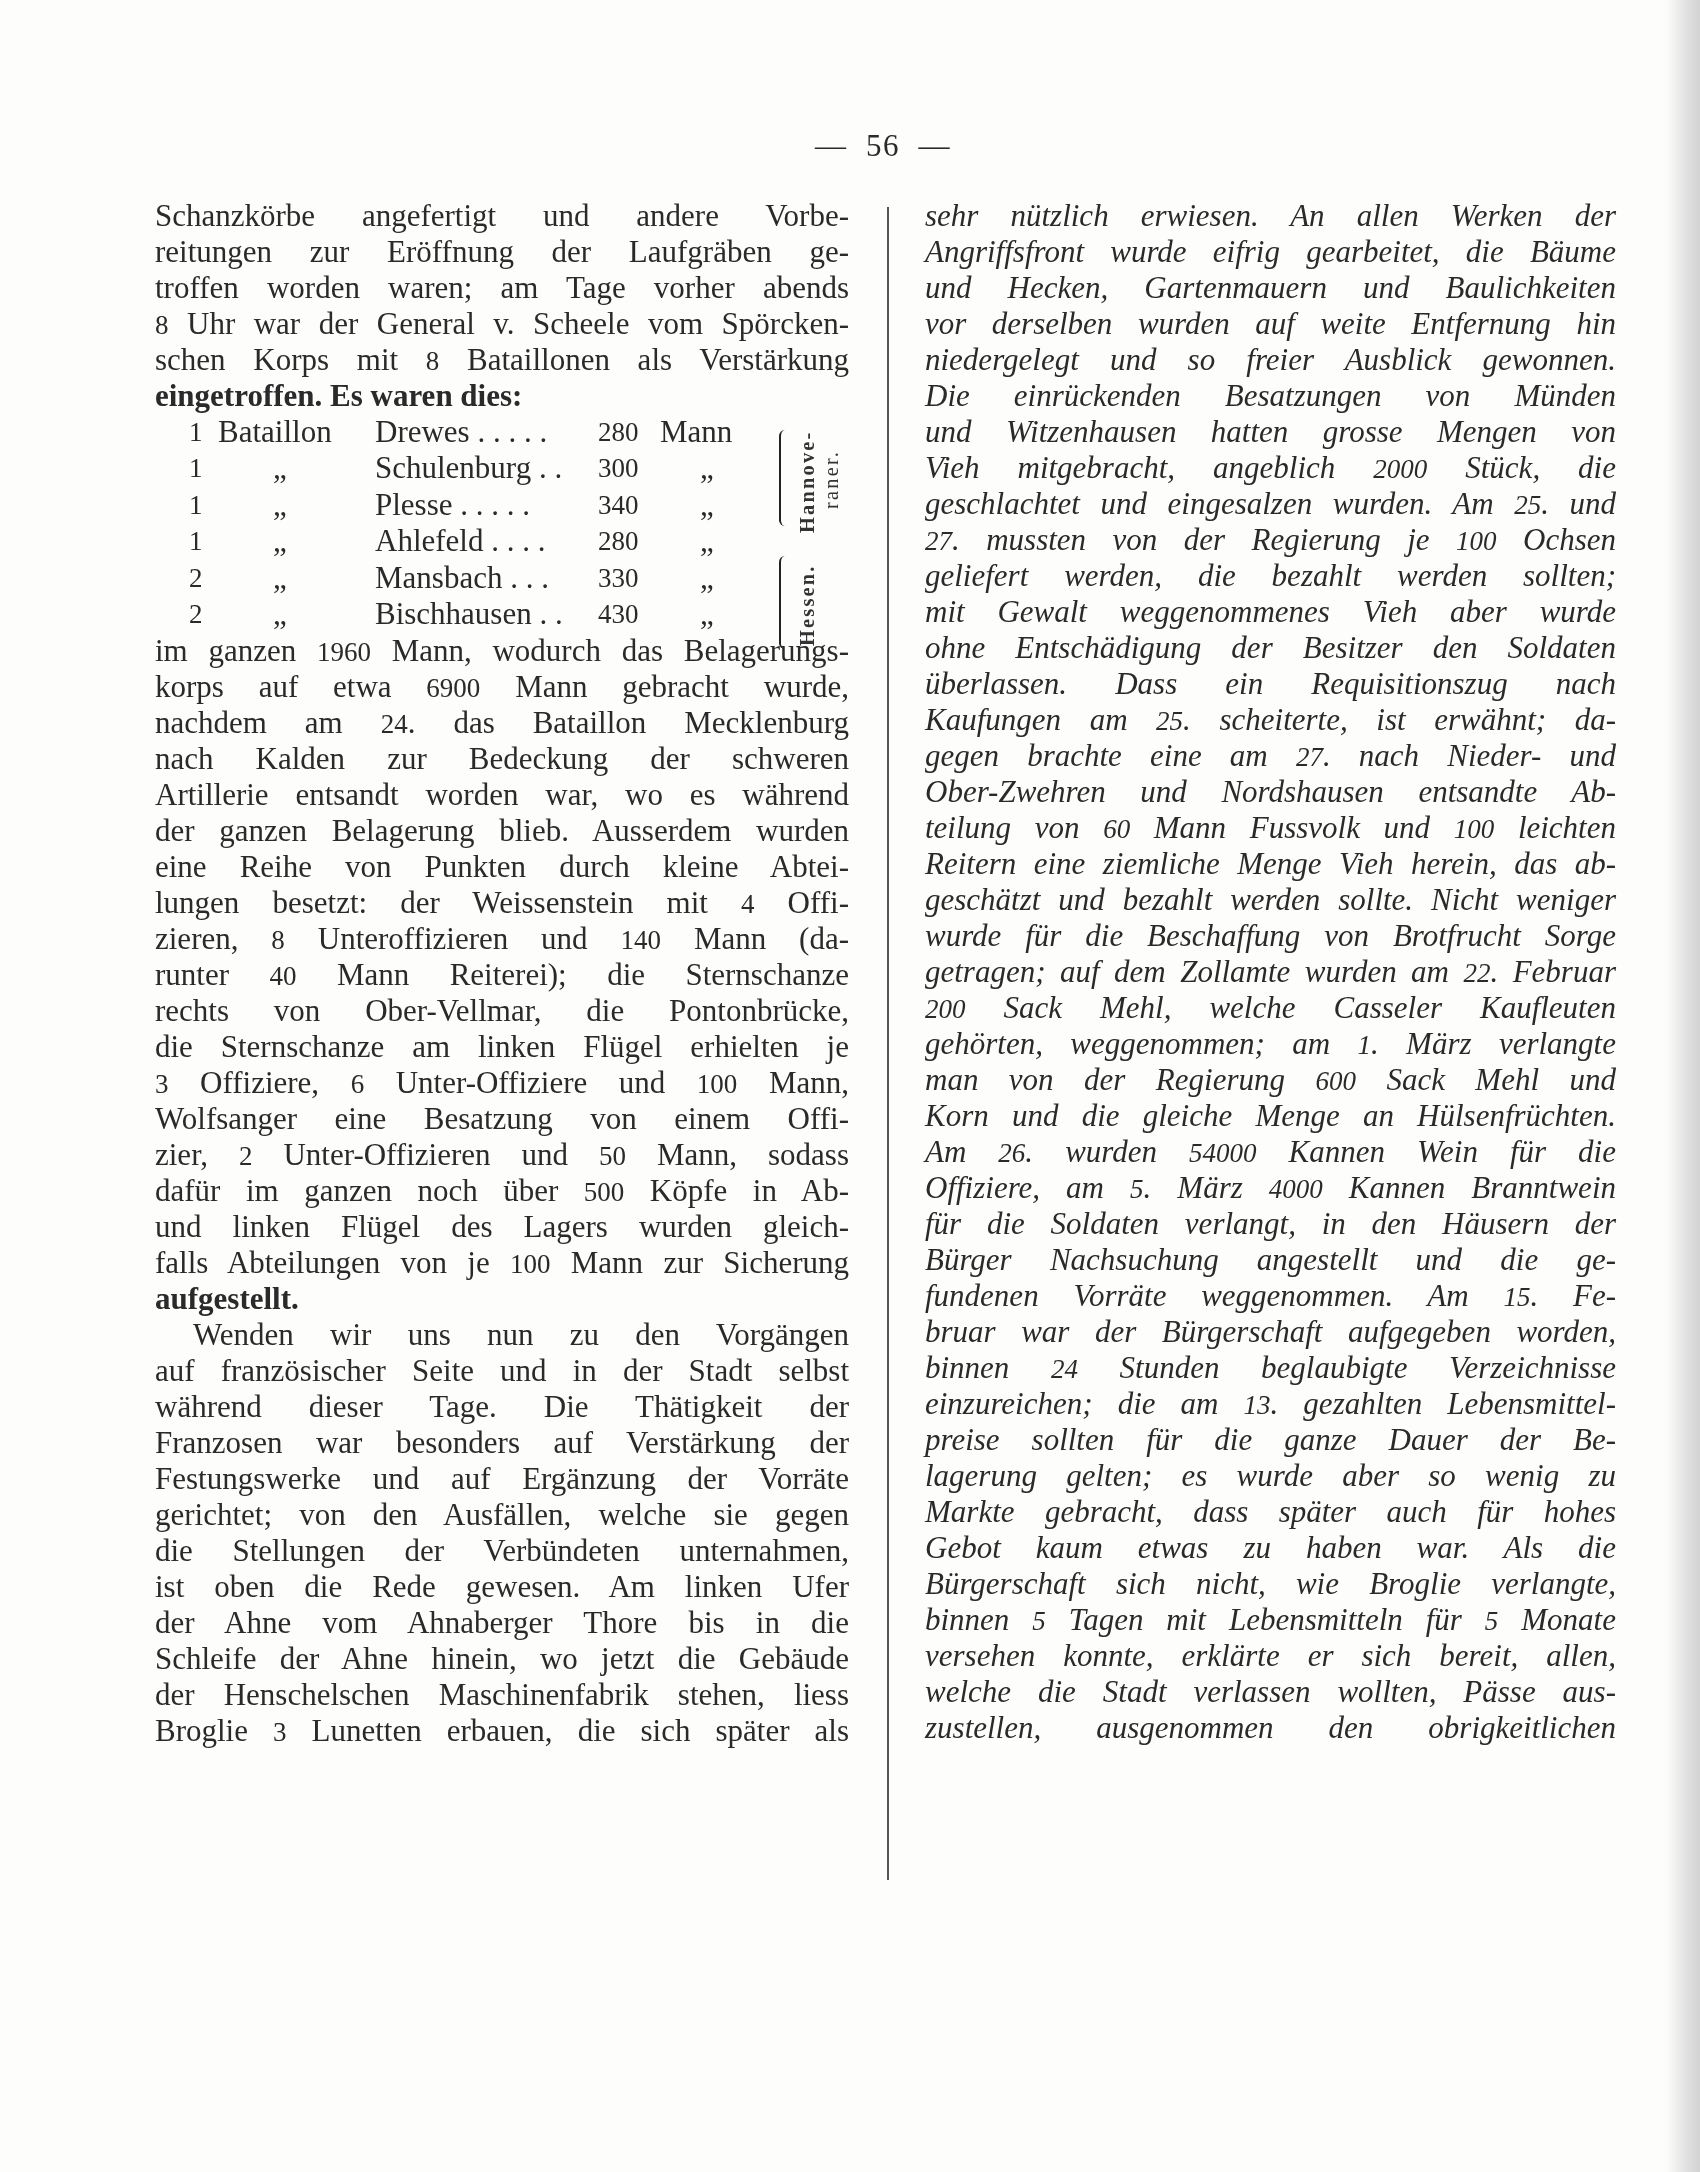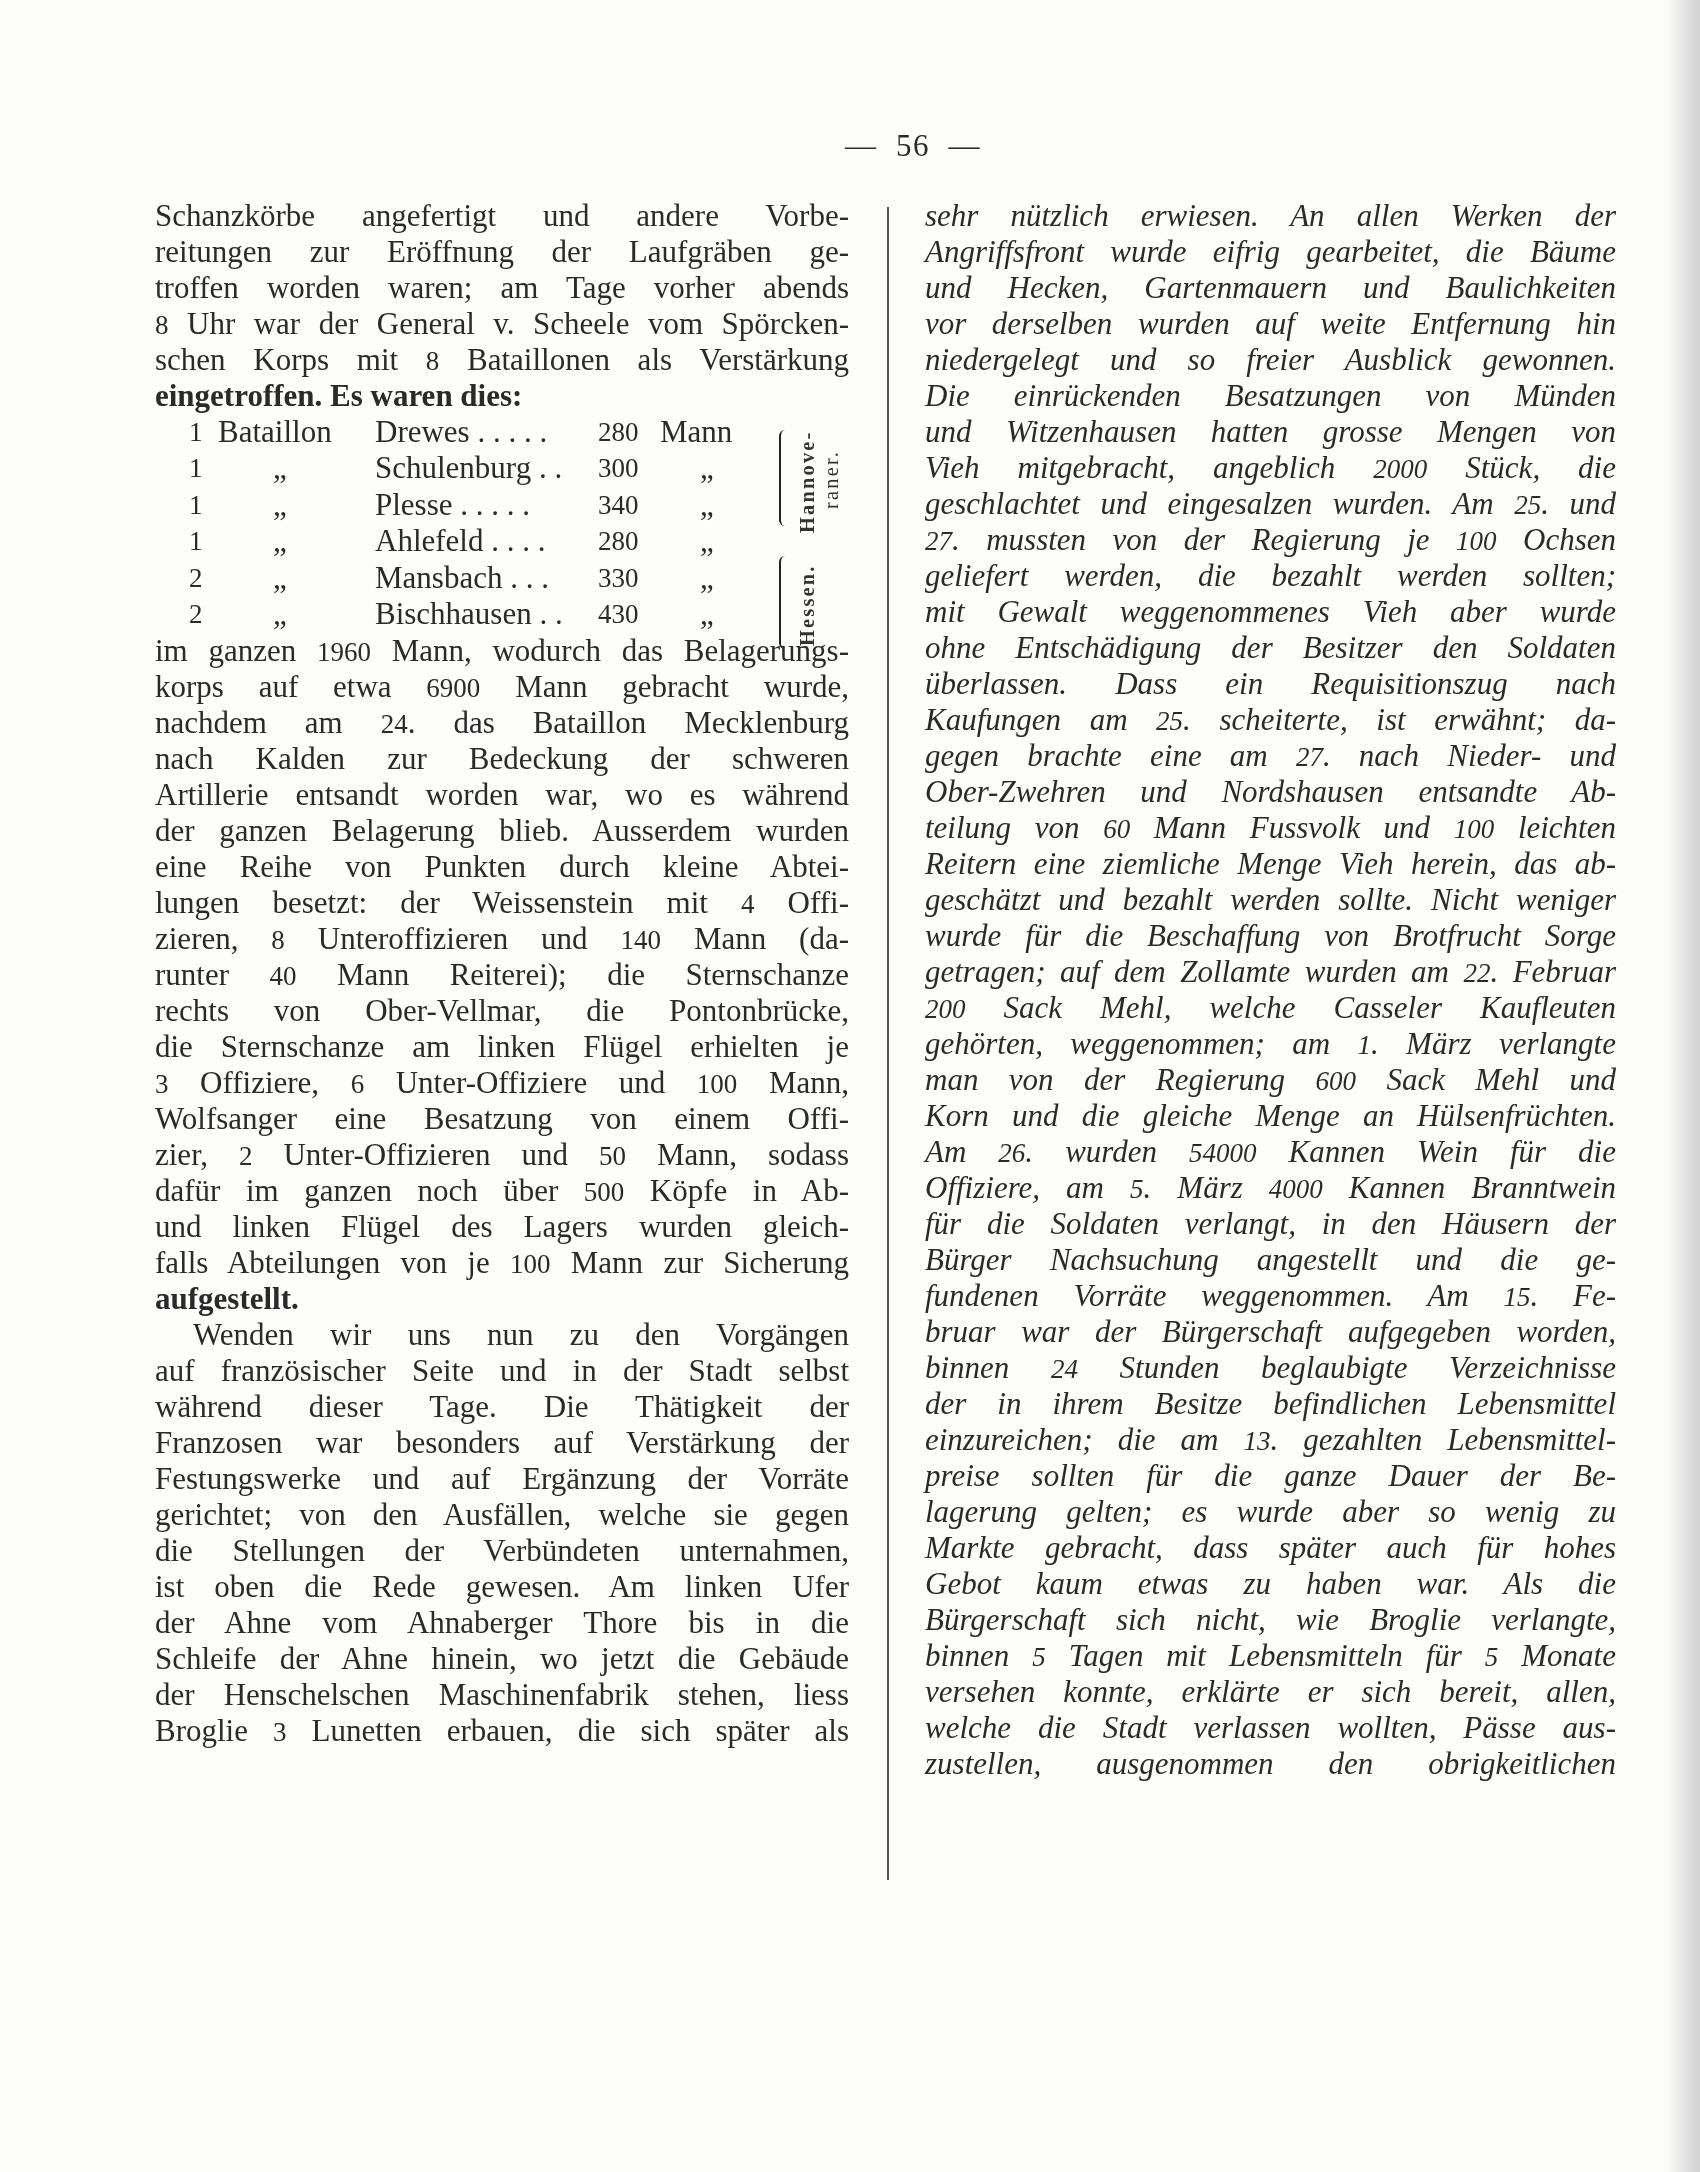--- a/index.html
+++ b/index.html
@@ -8,21 +8,21 @@
     background: #fdfdfc;
     font-family: "Liberation Serif", "DejaVu Serif", serif;
     color: #2a2a2a;
   }
   .page-edge {
     position: absolute; top: 0; right: 0; width: 35px; height: 2172px;
     background: linear-gradient(to right, rgba(230,230,230,0), #dcdcdc 70%, #d2d2d2);
   }
   .page-number {
     position: absolute; top: 128px; left: 810px; width: 146px;
-    text-align: right; font-size: 31px; letter-spacing: 1.5px; white-space: pre; margin-left: 25px;
+    text-align: center; font-size: 31px; letter-spacing: 1.5px; white-space: pre;
   }
   .column { position: absolute; top: 198px; }
   .col-left { left: 155px; width: 694px; }
   .col-right { left: 925px; width: 691px; font-style: italic; }
   .divider {
     position: absolute; left: 887px; top: 207px; width: 1.5px; height: 214px;
     background: #555;
   }
   .divider-full { height: 1673px; }
   .line {
@@ -189,21 +189,20 @@
       <div class="line">gehörten, weggenommen; am <span class="osf">1</span>. März verlangte</div>
       <div class="line">man von der Regierung <span class="osf">600</span> Sack Mehl und</div>
       <div class="line">Korn und die gleiche Menge an Hülsenfrüchten.</div>
       <div class="line">Am <span class="osf">26</span>. wurden <span class="osf">54000</span> Kannen Wein für die</div>
       <div class="line">Offiziere, am <span class="osf">5</span>. März <span class="osf">4000</span> Kannen Branntwein</div>
       <div class="line">für die Soldaten verlangt, in den Häusern der</div>
       <div class="line">Bürger Nachsuchung angestellt und die ge-</div>
       <div class="line">fundenen Vorräte weggenommen. Am <span class="osf">15</span>. Fe-</div>
       <div class="line">bruar war der Bürgerschaft aufgegeben worden,</div>
       <div class="line">binnen <span class="osf">24</span> Stunden beglaubigte Verzeichnisse</div>
-      <div class="line">der in ihrem Besitze befindlichen Lebensmittel</div>
       <div class="line">einzureichen; die am <span class="osf">13</span>. gezahlten Lebensmittel-</div>
       <div class="line">preise sollten für die ganze Dauer der Be-</div>
       <div class="line">lagerung gelten; es wurde aber so wenig zu</div>
       <div class="line">Markte gebracht, dass später auch für hohes</div>
       <div class="line">Gebot kaum etwas zu haben war. Als die</div>
       <div class="line">Bürgerschaft sich nicht, wie Broglie verlangte,</div>
       <div class="line">binnen <span class="osf">5</span> Tagen mit Lebensmitteln für <span class="osf">5</span> Monate</div>
       <div class="line">versehen konnte, erklärte er sich bereit, allen,</div>
       <div class="line">welche die Stadt verlassen wollten, Pässe aus-</div>
       <div class="line">zustellen, ausgenommen den obrigkeitlichen</div>

